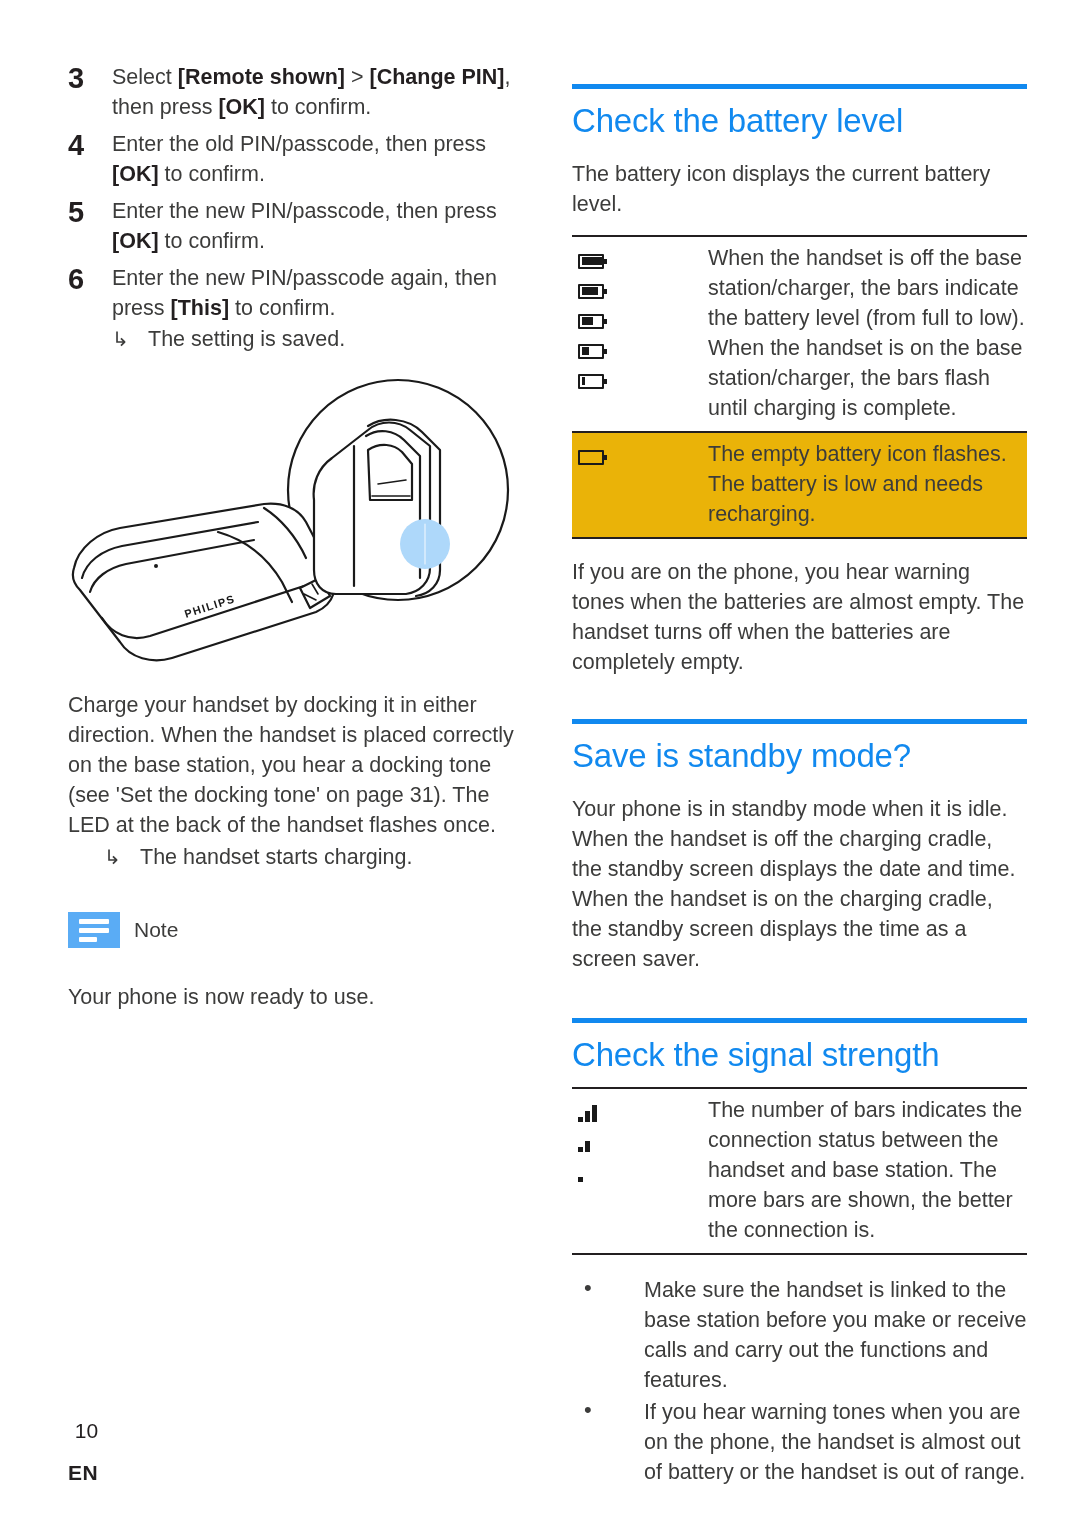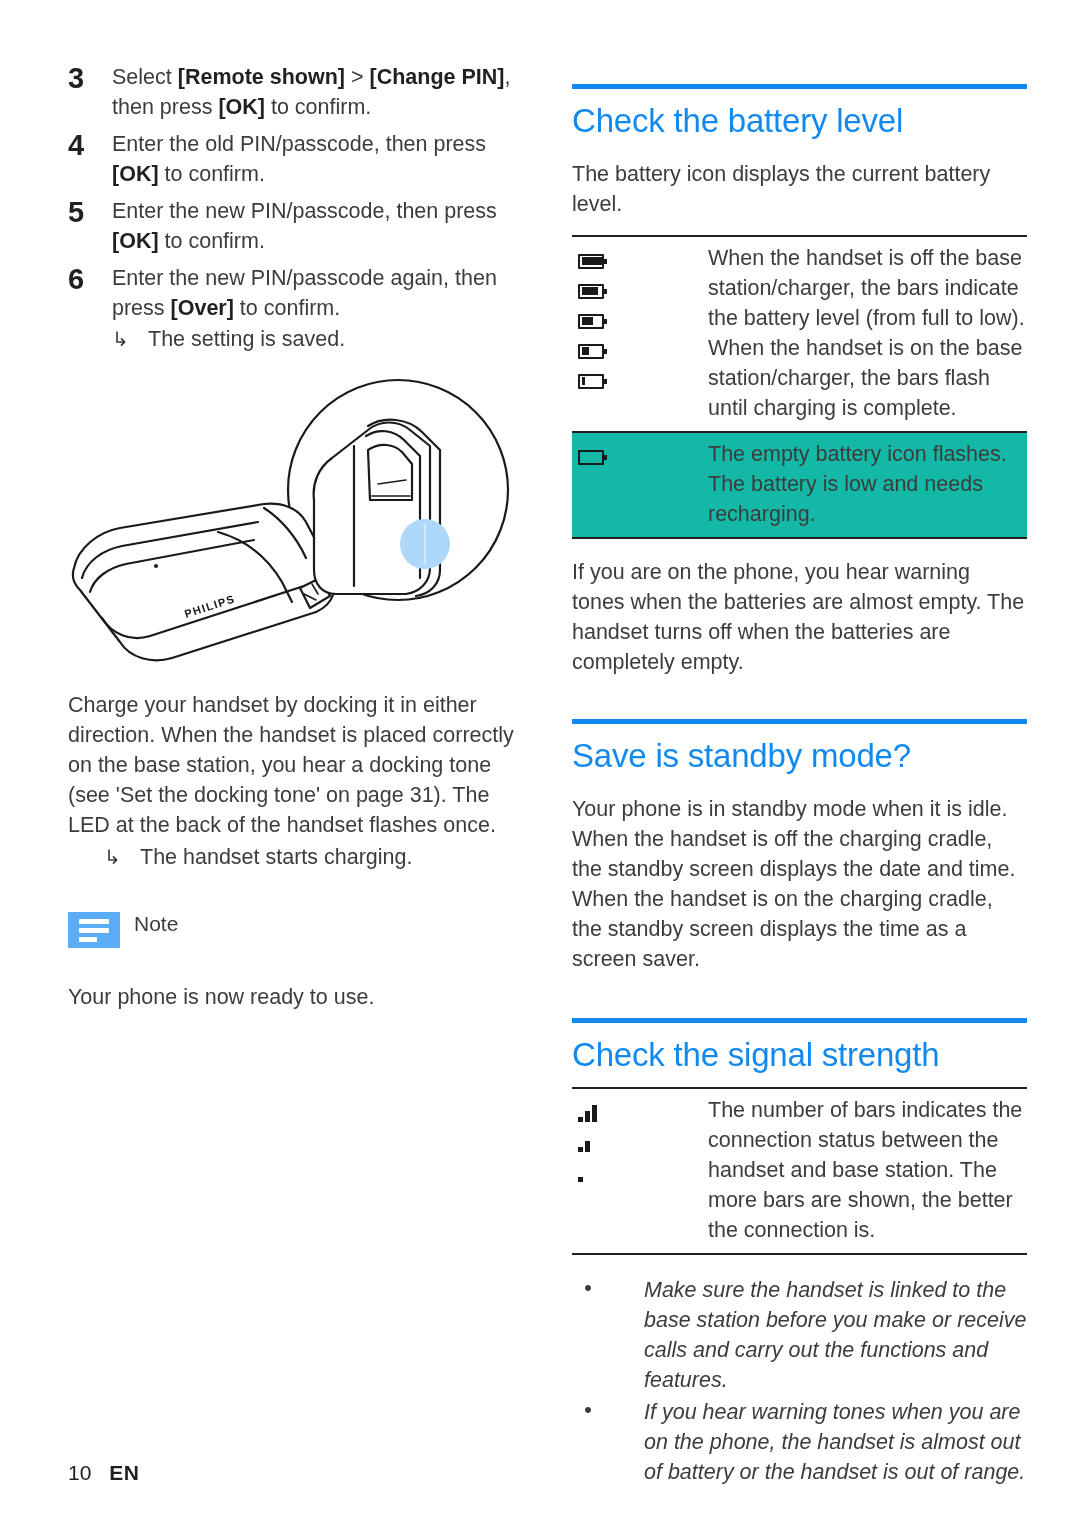--- a/index.html
+++ b/index.html
@@ -93,21 +93,21 @@
     width: 455px;
     height: 300px;
     position: relative;
   }
   .illus svg { display: block; }
 
   
   .note-wrap { margin-top: 40px; }
   .note-head {
     display: flex;
-    align-items: flex-start;
+    align-items: center;
     height: 36px;
   }
   .note-icon {
     width: 52px;
     height: 36px;
     background: #5aacf5;
     display: flex;
     flex-direction: column;
     justify-content: center;
     align-items: center;
@@ -148,21 +148,21 @@
     left: 8px;
     top: -1px;
     font-size: 18px;
     color: #3c3c3b;
   }
 
   
   .icon-table { margin-top: 16px; }
   .tbl-rule { height: 2px; background: #231f20; width: 100%; }
   .tbl-row { display: flex; align-items: flex-start; }
-  .tbl-row.hl { background: #14b8a6; }
+  .tbl-row.hl { background: #eab308; }
   .tbl-icons {
     flex: 0 0 130px;
     padding-top: 9px;
     padding-left: 6px;
   }
   .tbl-text {
     flex: 1 1 auto;
     font-size: 21.5px;
     line-height: 30px;
     color: #3c3c3b;
@@ -197,21 +197,21 @@
   }
 
   
   .sig { display: flex; align-items: flex-end; height: 17px; gap: 2px; }
   .sig span { width: 5px; background: #1a1a1a; display: block; }
   .sig .b1 { height: 5px; }
   .sig .b2 { height: 11px; }
   .sig .b3 { height: 17px; }
 
   
-  .bullets { margin-top: 20px; list-style: none; padding: 0; margin-left: 0; font-style: italic; }
+  .bullets { margin-top: 20px; list-style: none; padding: 0; margin-left: 0; }
   .bullets li {
     position: relative;
     padding-left: 72px;
     font-size: 21.5px;
     line-height: 30px;
     color: #3c3c3b;
     margin-bottom: 2px;
   }
   .bullets li::before {
     content: "•";
@@ -224,20 +224,21 @@
   
   .footer {
     position: absolute;
     left: 68px;
     bottom: 42px;
     display: flex;
     align-items: flex-end;
     gap: 18px;
     font-size: 21px;
     color: #231f20;
+    flex-direction: column;
   }
   .footer .pg { }
   .footer .lang { font-weight: bold; letter-spacing: 0.5px; }
 </style>
 </head>
 <body>
 
 <div class="page">
 
   <div class="col col-left">
@@ -261,21 +262,21 @@
       <div class="step">
         <div class="step-num">5</div>
         <div class="step-body">
           <span>Enter the new PIN/passcode, then press </span><b>[OK]</b><span> to confirm.</span>
         </div>
       </div>
 
       <div class="step">
         <div class="step-num">6</div>
         <div class="step-body">
-          <span>Enter the new PIN/passcode again, then press </span><b>[Over]</b><span> to confirm.</span>
+          <span>Enter the new PIN/passcode again, then press </span><b>[This]</b><span> to confirm.</span>
           <div class="substep">
             <span class="arrow-gl">↳</span>
             <span>The setting is saved.</span>
           </div>
         </div>
       </div>
 
     </div>
 
 

